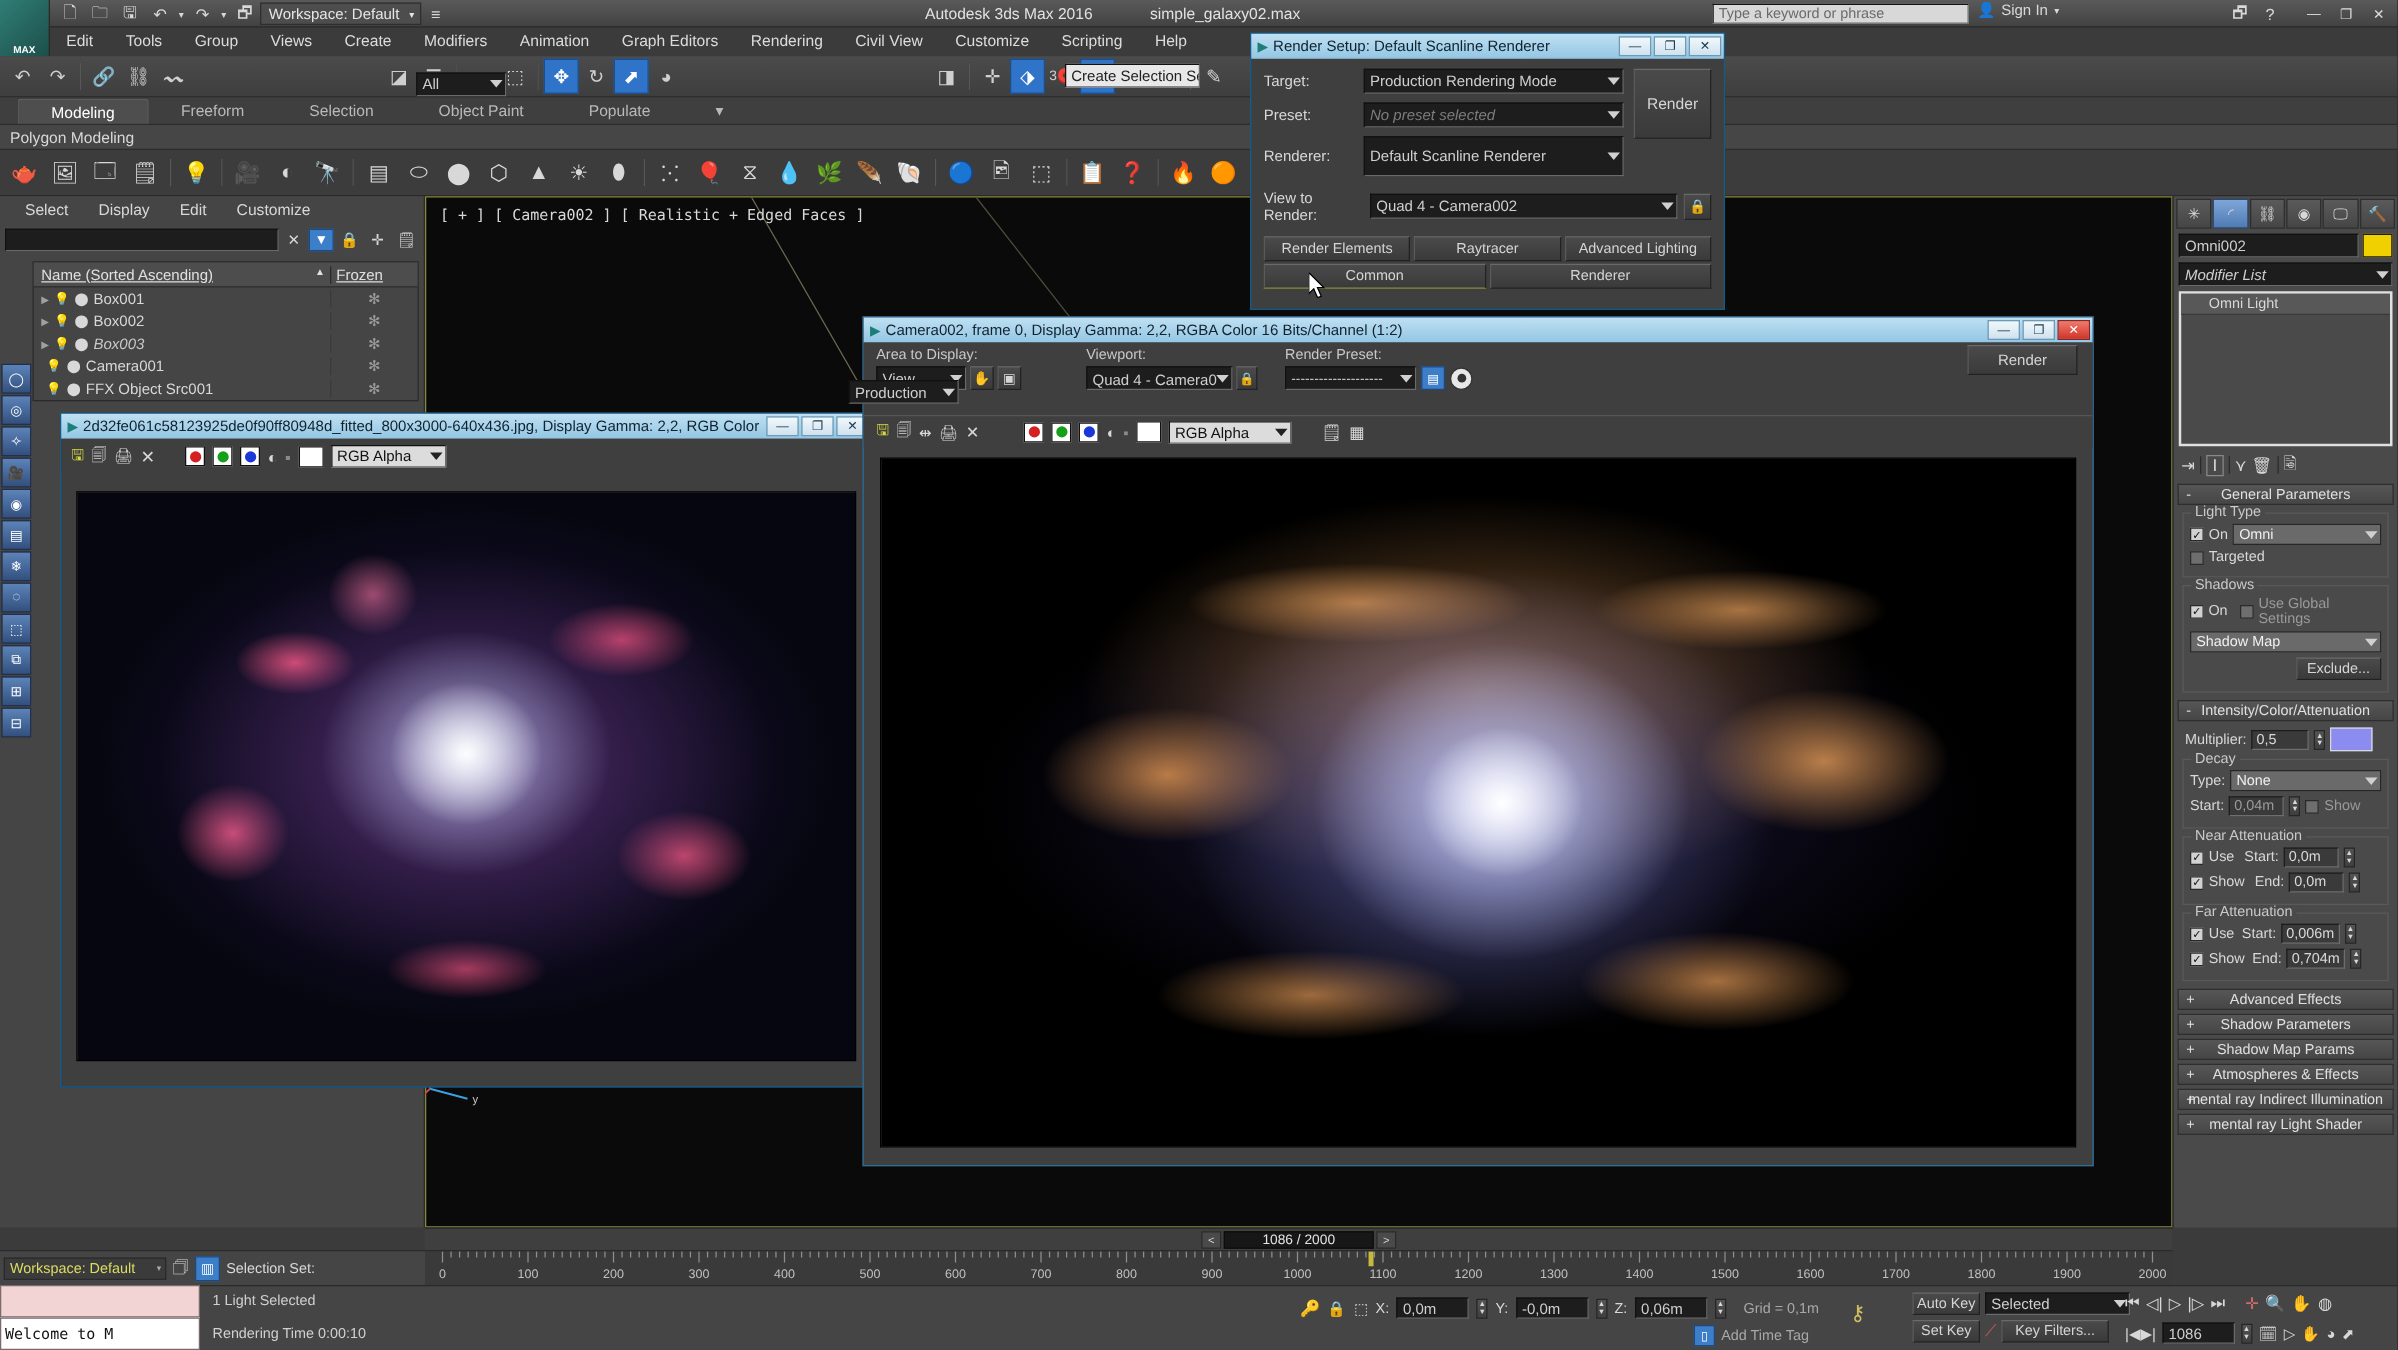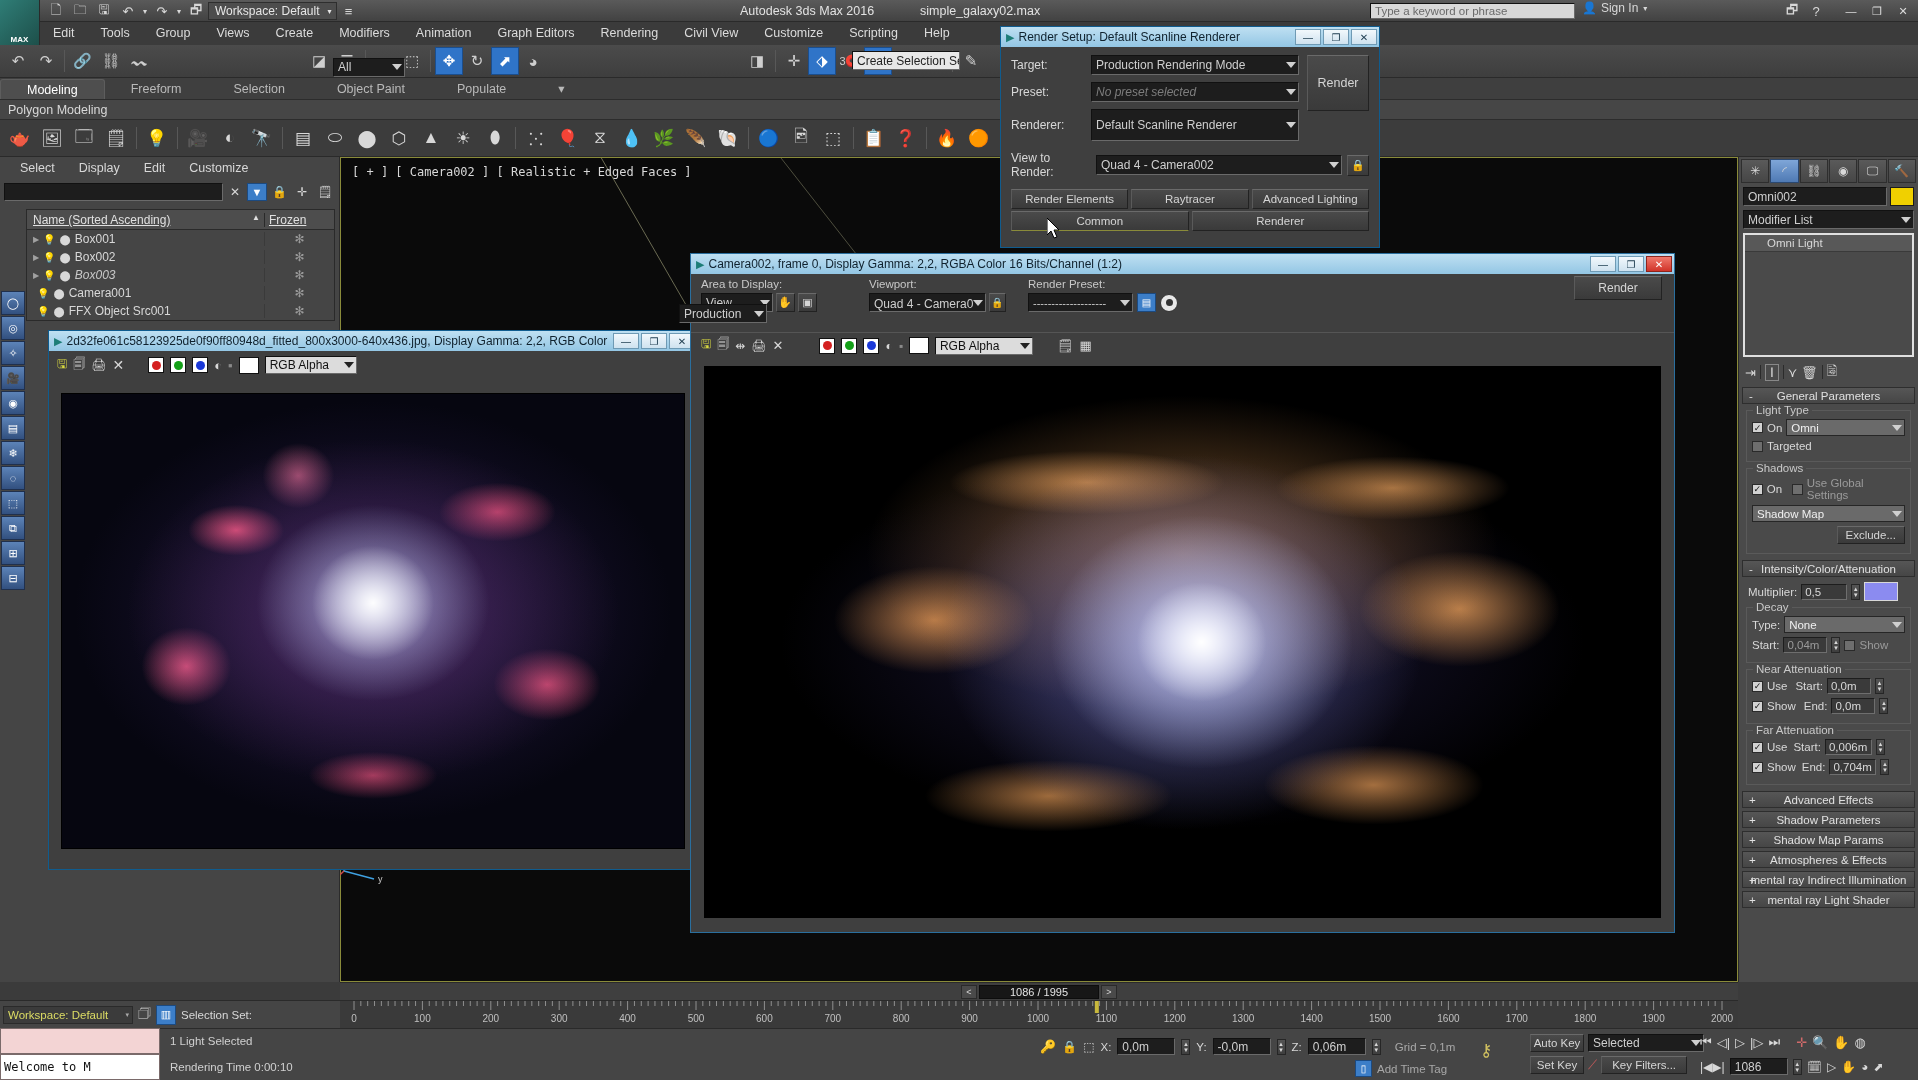--- a/index.html
+++ b/index.html
@@ -45,21 +45,21 @@
   #maintb { left:0; top:45px; width:1918px; height:33px;
      background:linear-gradient(#4b4b4b,#3e3e3e); border-bottom:1px solid #2a2a2a;
      display:flex; align-items:center; padding-left:4px; }
   .tbi { width:28px;height:28px; display:flex;align-items:center;justify-content:center;
      font-size:15px; color:#cfcfcf; cursor:pointer; border:1px solid transparent; }
   .tbi.on { background:#2f74c8; border:1px solid #1b4e8d; color:#fff; }
   .tbsep { width:1px;height:22px;background:#2b2b2b;margin:0 4px;border-right:1px solid #585858; }
 
   
   #ribbon { left:0; top:78px; width:1918px; height:22px; background:#3f3f3f;
-     border-bottom:1px solid #2c2c2c; display:flex; align-items:flex-end; }
+     border-bottom:1px solid #2c2c2c; display:flex; align-items:flex-end; padding-left:14px;}
   #ribbon .rt { padding:0 26px; height:20px; line-height:20px; font-size:12.5px; color:#b9b9b9; cursor:pointer;}
   #ribbon .rt.sel { background:#4e4e4e; color:#fff; border:1px solid #5d5d5d; border-bottom:none;
      border-radius:3px 3px 0 0; }
   #ribbon2 { left:0; top:100px; width:1918px; height:20px; background:#464646;
      border-bottom:1px solid #2c2c2c; display:flex; align-items:center; padding-left:8px; font-size:12.5px; color:#d8d8d8;}
   #ribbon3 { left:0; top:120px; width:1918px; height:37px; background:#3c3c3c;
      border-bottom:1px solid #2a2a2a; display:flex; align-items:center; padding-left:4px; }
   .rbi { width:32px;height:30px; display:flex;align-items:center;justify-content:center;
      font-size:17px; cursor:pointer; }
 
@@ -453,21 +453,21 @@
     <div class="cptab">🔨</div>
   </div>
 
   <div style="display:flex;gap:3px;margin:4px 4px 0 4px;">
     <div class="fld" style="flex:1;height:19px;">
       <span>Omni002</span>
     </div>
     <div style="width: 24px; height: 19px; border: 1px solid rgb(28, 28, 28); background: rgb(240, 208, 0);" id="objswatch"></div>
   </div>
 
-  <div class="fld combo" style="margin:4px;height:19px;">
+  <div class="fld combo" style="margin:4px;height:19px;font-style:italic;">
     <span>Modifier List</span>
     <span class="arw"></span>
   </div>
 
   <div style="margin:0 4px;height:124px;background:#4a4a4a;border:2px solid #e0e0e0;">
     <div id="stacklist">
         <div style="height: 17px; line-height: 17px; padding-left: 22px; font-size: 11.5px; background: rgb(88, 88, 88); border-bottom: 1px solid rgb(58, 58, 58);">Omni Light</div>
       </div>
   </div>
 
@@ -818,21 +818,21 @@
     <div class="galaxyB" style="width:100%;height:100%;"></div>
   </div>
 </div>
 
 <svg class="abs" style="left:1047px;top:218px;width:18px;height:26px;pointer-events:none;">
   <polygon points="0,0 0,17 4,13 7,20 10,19 7,12 12,12" fill="#fff" stroke="#000" stroke-width="1"></polygon>
 </svg>
 
 <div id="trackbar" class="abs">
   <div class="tbarrow">&lt;</div>
-  <div id="framefld">1086 / 1995</div>
+  <div id="framefld">1086 / 2000</div>
   <div class="tbarrow">&gt;</div>
 </div>
 <div id="ruler" class="abs">
   <svg id="rulersvg" width="1398" height="28">
       <line x1="14" x2="14" y1="0" y2="9" stroke="#8f8f8f" stroke-width="1"></line>
       <line x1="20.84" x2="20.84" y1="0" y2="5" stroke="#8f8f8f" stroke-width="1"></line>
       <line x1="27.68" x2="27.68" y1="0" y2="5" stroke="#8f8f8f" stroke-width="1"></line>
       <line x1="34.519999999999996" x2="34.519999999999996" y1="0" y2="5" stroke="#8f8f8f" stroke-width="1"></line>
       <line x1="41.36" x2="41.36" y1="0" y2="5" stroke="#8f8f8f" stroke-width="1"></line>
       <line x1="48.2" x2="48.2" y1="0" y2="5" stroke="#8f8f8f" stroke-width="1"></line>

